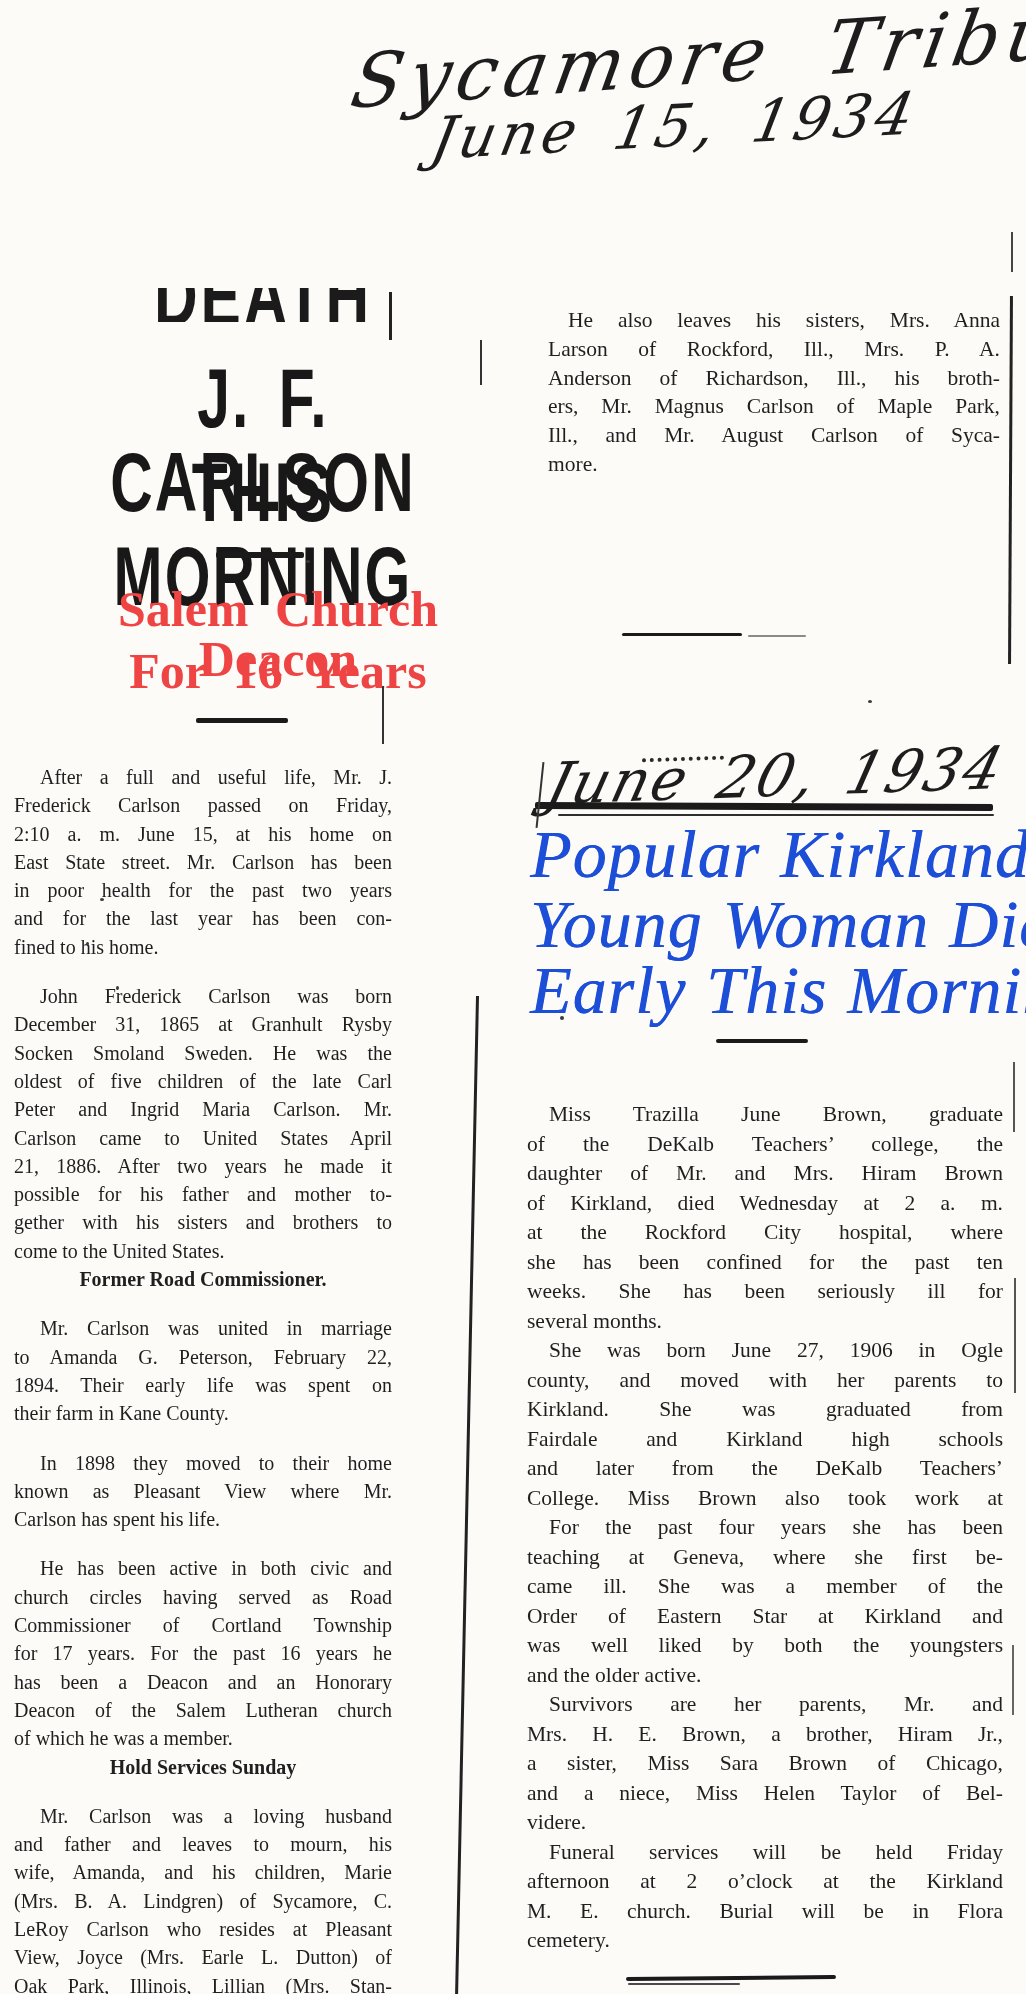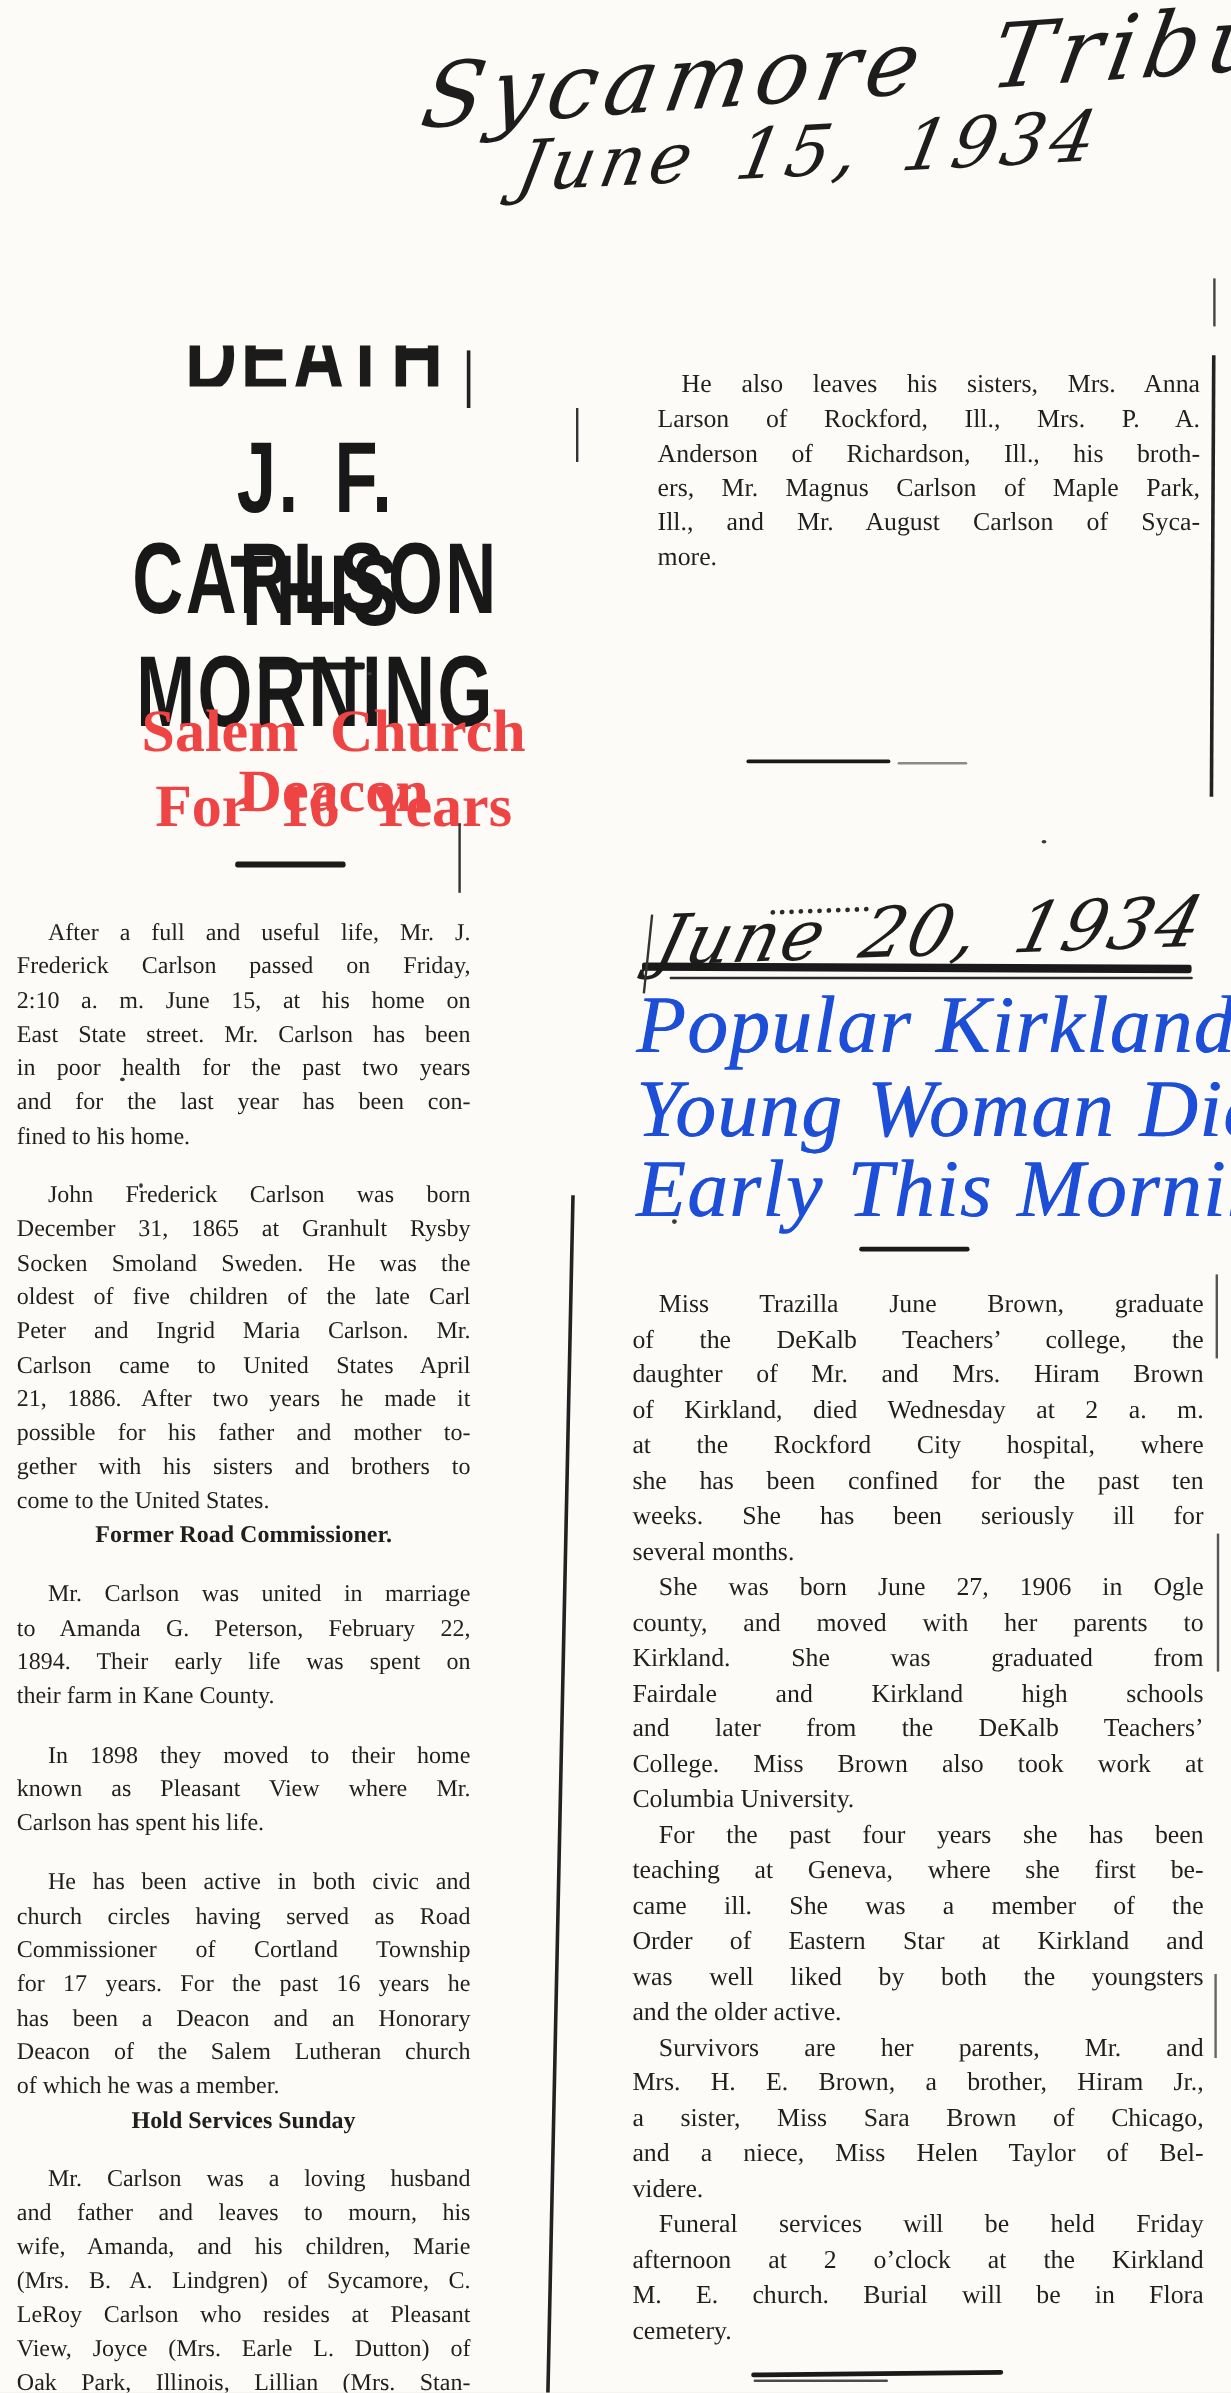--- a/index.html
+++ b/index.html
@@ -49,21 +49,21 @@
   .c2h {
     position:absolute; left:530px; width:480px; text-align:center;
     font-style:italic; font-size:68px; line-height:56px; color:#1d4ed8;
     letter-spacing:1px; word-spacing:2px; text-shadow:0.5px 0 0 currentColor;
     white-space:nowrap;
   }
   .c2h1 { top:826px; } .c2h2 { top:896px; } .c2h3 { top:962px; }
   
   .colL { position:absolute; left:14px;  top:742px;  width:378px; font-size:20px;   line-height:28.3px; }
   .colRT{ position:absolute; left:548px; top:306px;  width:452px; font-size:21.5px; line-height:28.8px; }
-  .colC2{ position:absolute; left:527px; top:1072px; width:476px; font-size:21.5px; line-height:29.5px; }
+  .colC2{ position:absolute; left:527px; top:1100px; width:476px; font-size:21.5px; line-height:29.5px; }
   .page p { margin:0; }
   .colRT p + p { margin-top:5px; }
   .jl { display:block; white-space:pre-line; text-align:justify; text-align-last:justify; }
   .ll { display:block; }
   .colL .jl { text-indent:26px;margin-top:21px; }
   .colRT .jl { text-indent:20px; }
   .colC2 .jl { text-indent:22px; }
   .crosshead { margin:0; font-size:inherit; font-weight:bold; text-align:center; line-height:inherit; }
   
   .rule { position:absolute; background:#1a1a1a; border-radius:2px; }
@@ -209,21 +209,20 @@
 weeks. She has been seriously ill for</span>
         <span class="ll">several months.</span>
       </p>
       <p>
         <span class="jl">She was born June 27, 1906 in Ogle
 county, and moved with her parents to
 Kirkland. She was graduated from
 Fairdale and Kirkland high schools
 and later from the DeKalb Teachers’
 College. Miss Brown also took work at</span>
-        <span class="ll">Columbia University.</span>
       </p>
       <p>
         <span class="jl">For the past four years she has been
 teaching at Geneva, where she first be-
 came ill. She was a member of the
 Order of Eastern Star at Kirkland and
 was well liked by both the youngsters</span>
         <span class="ll">and the older active.</span>
       </p>
       <p>

